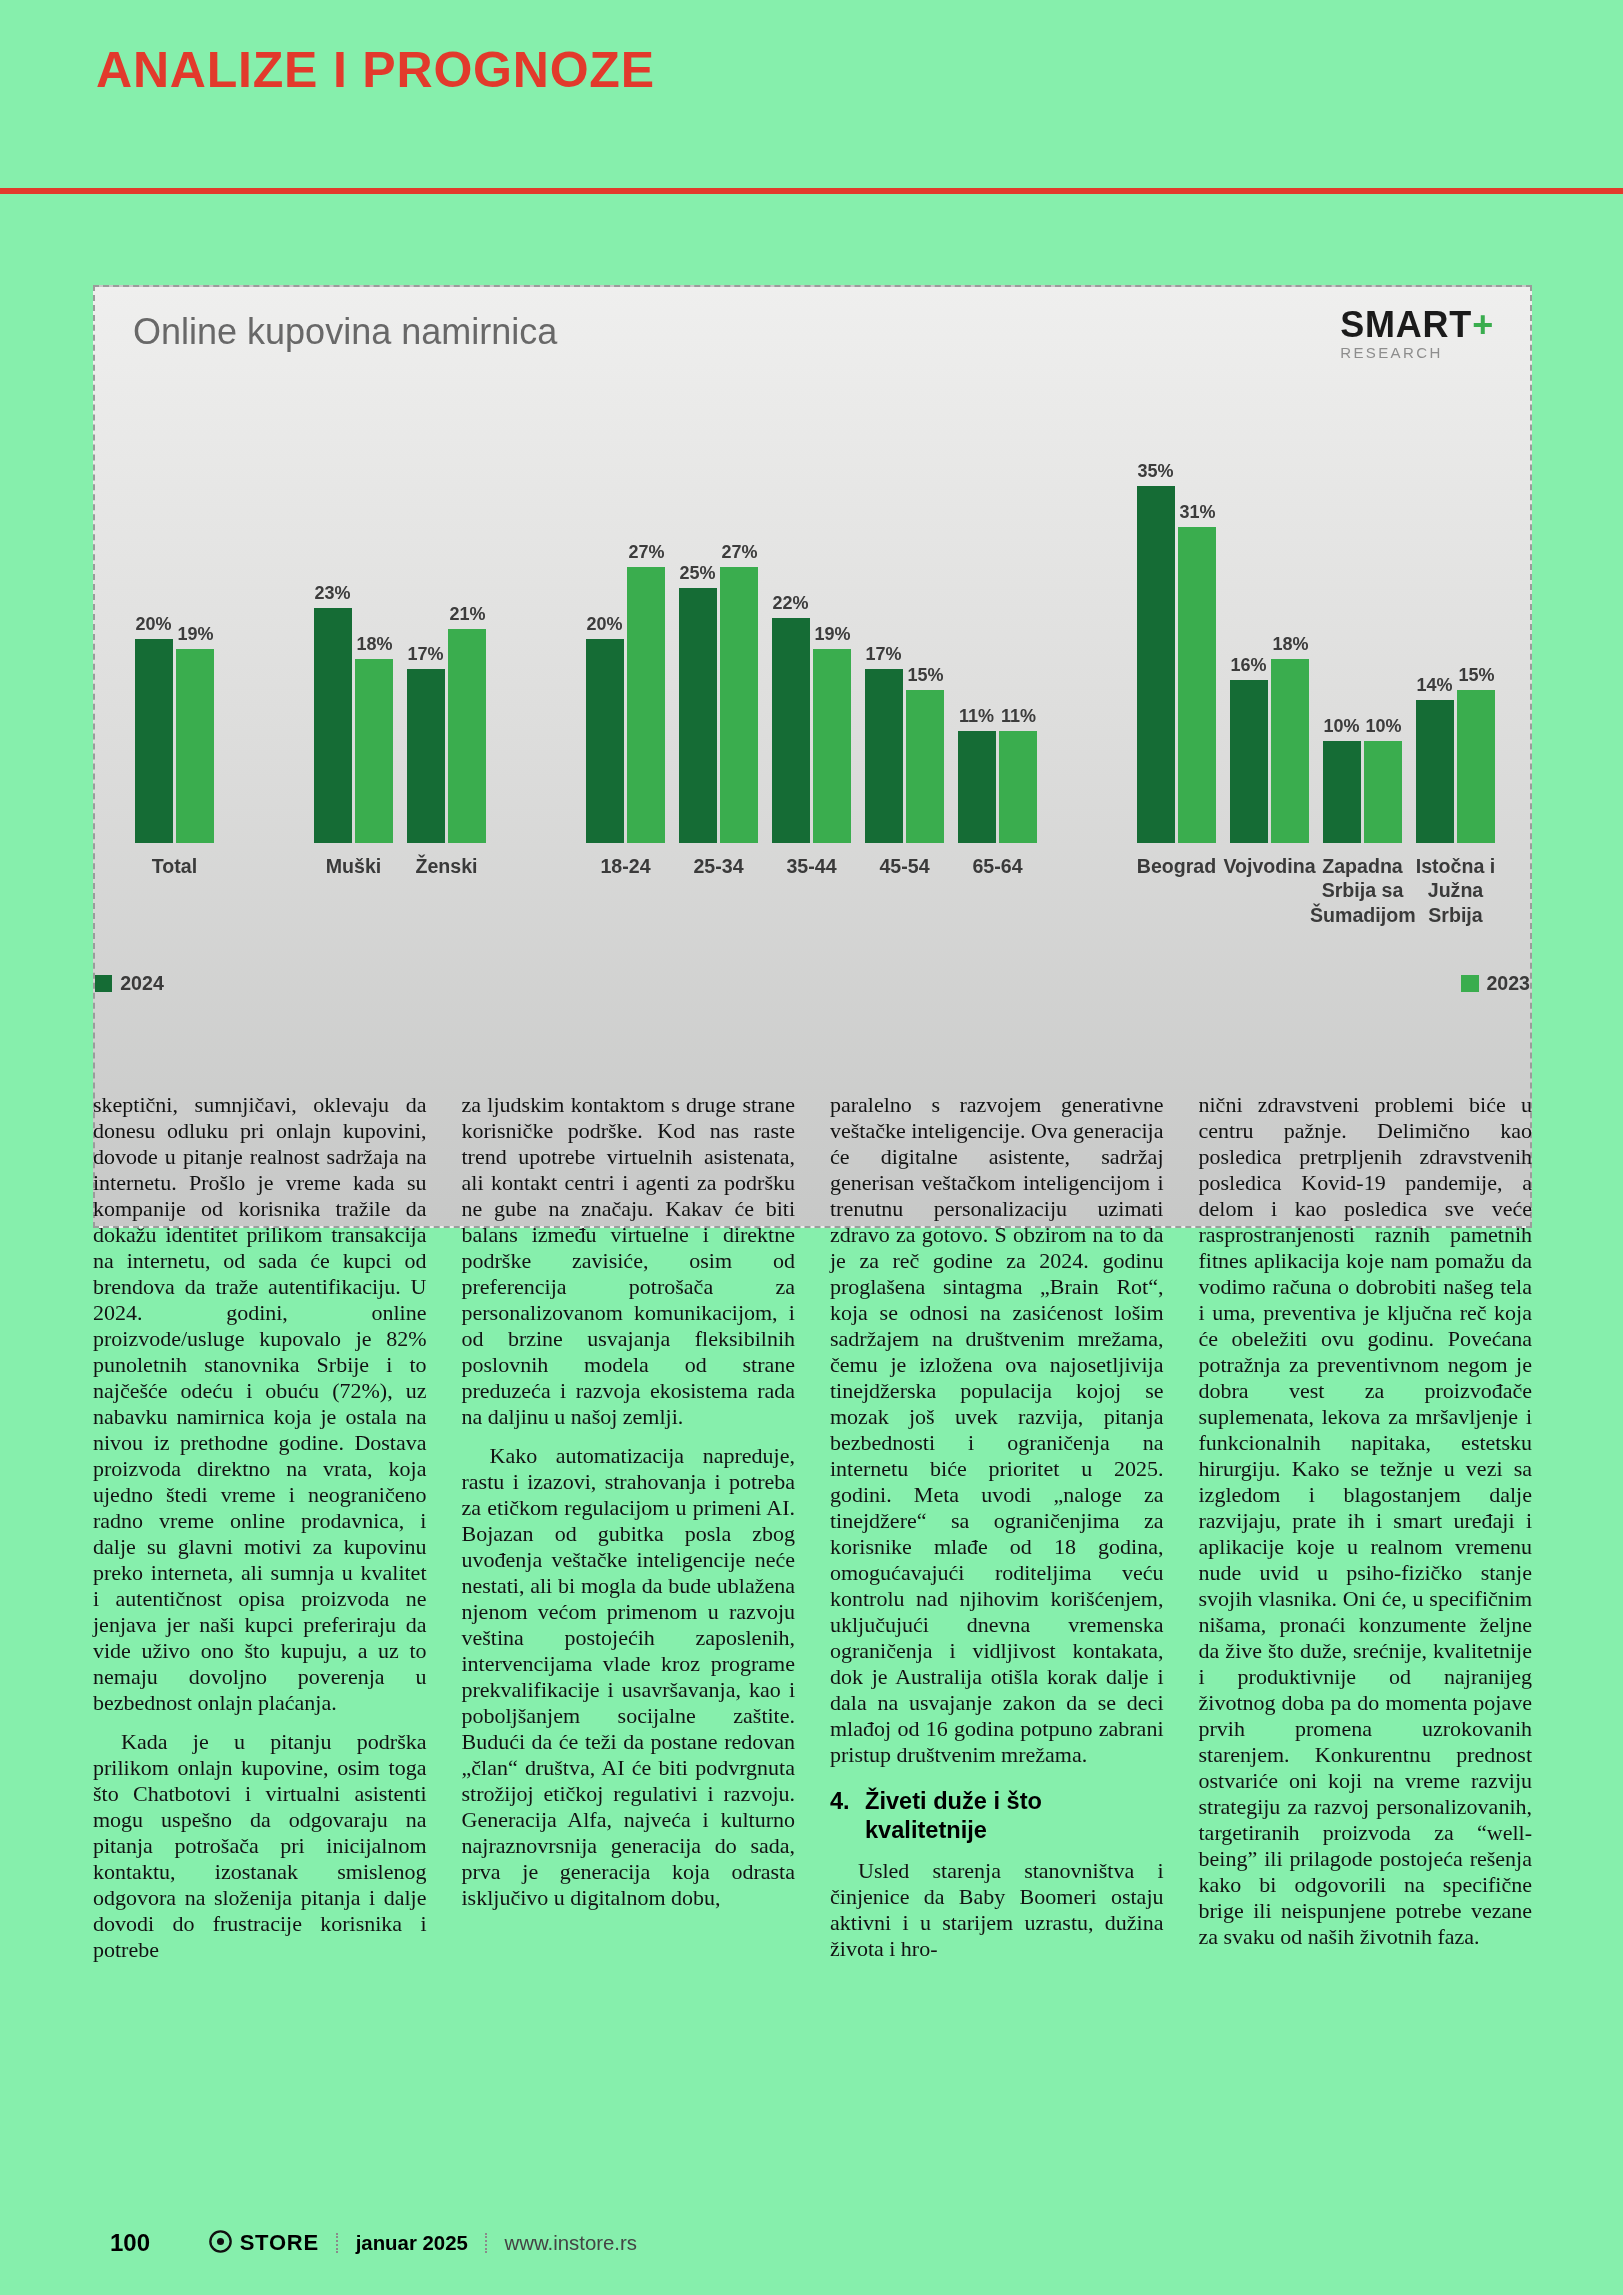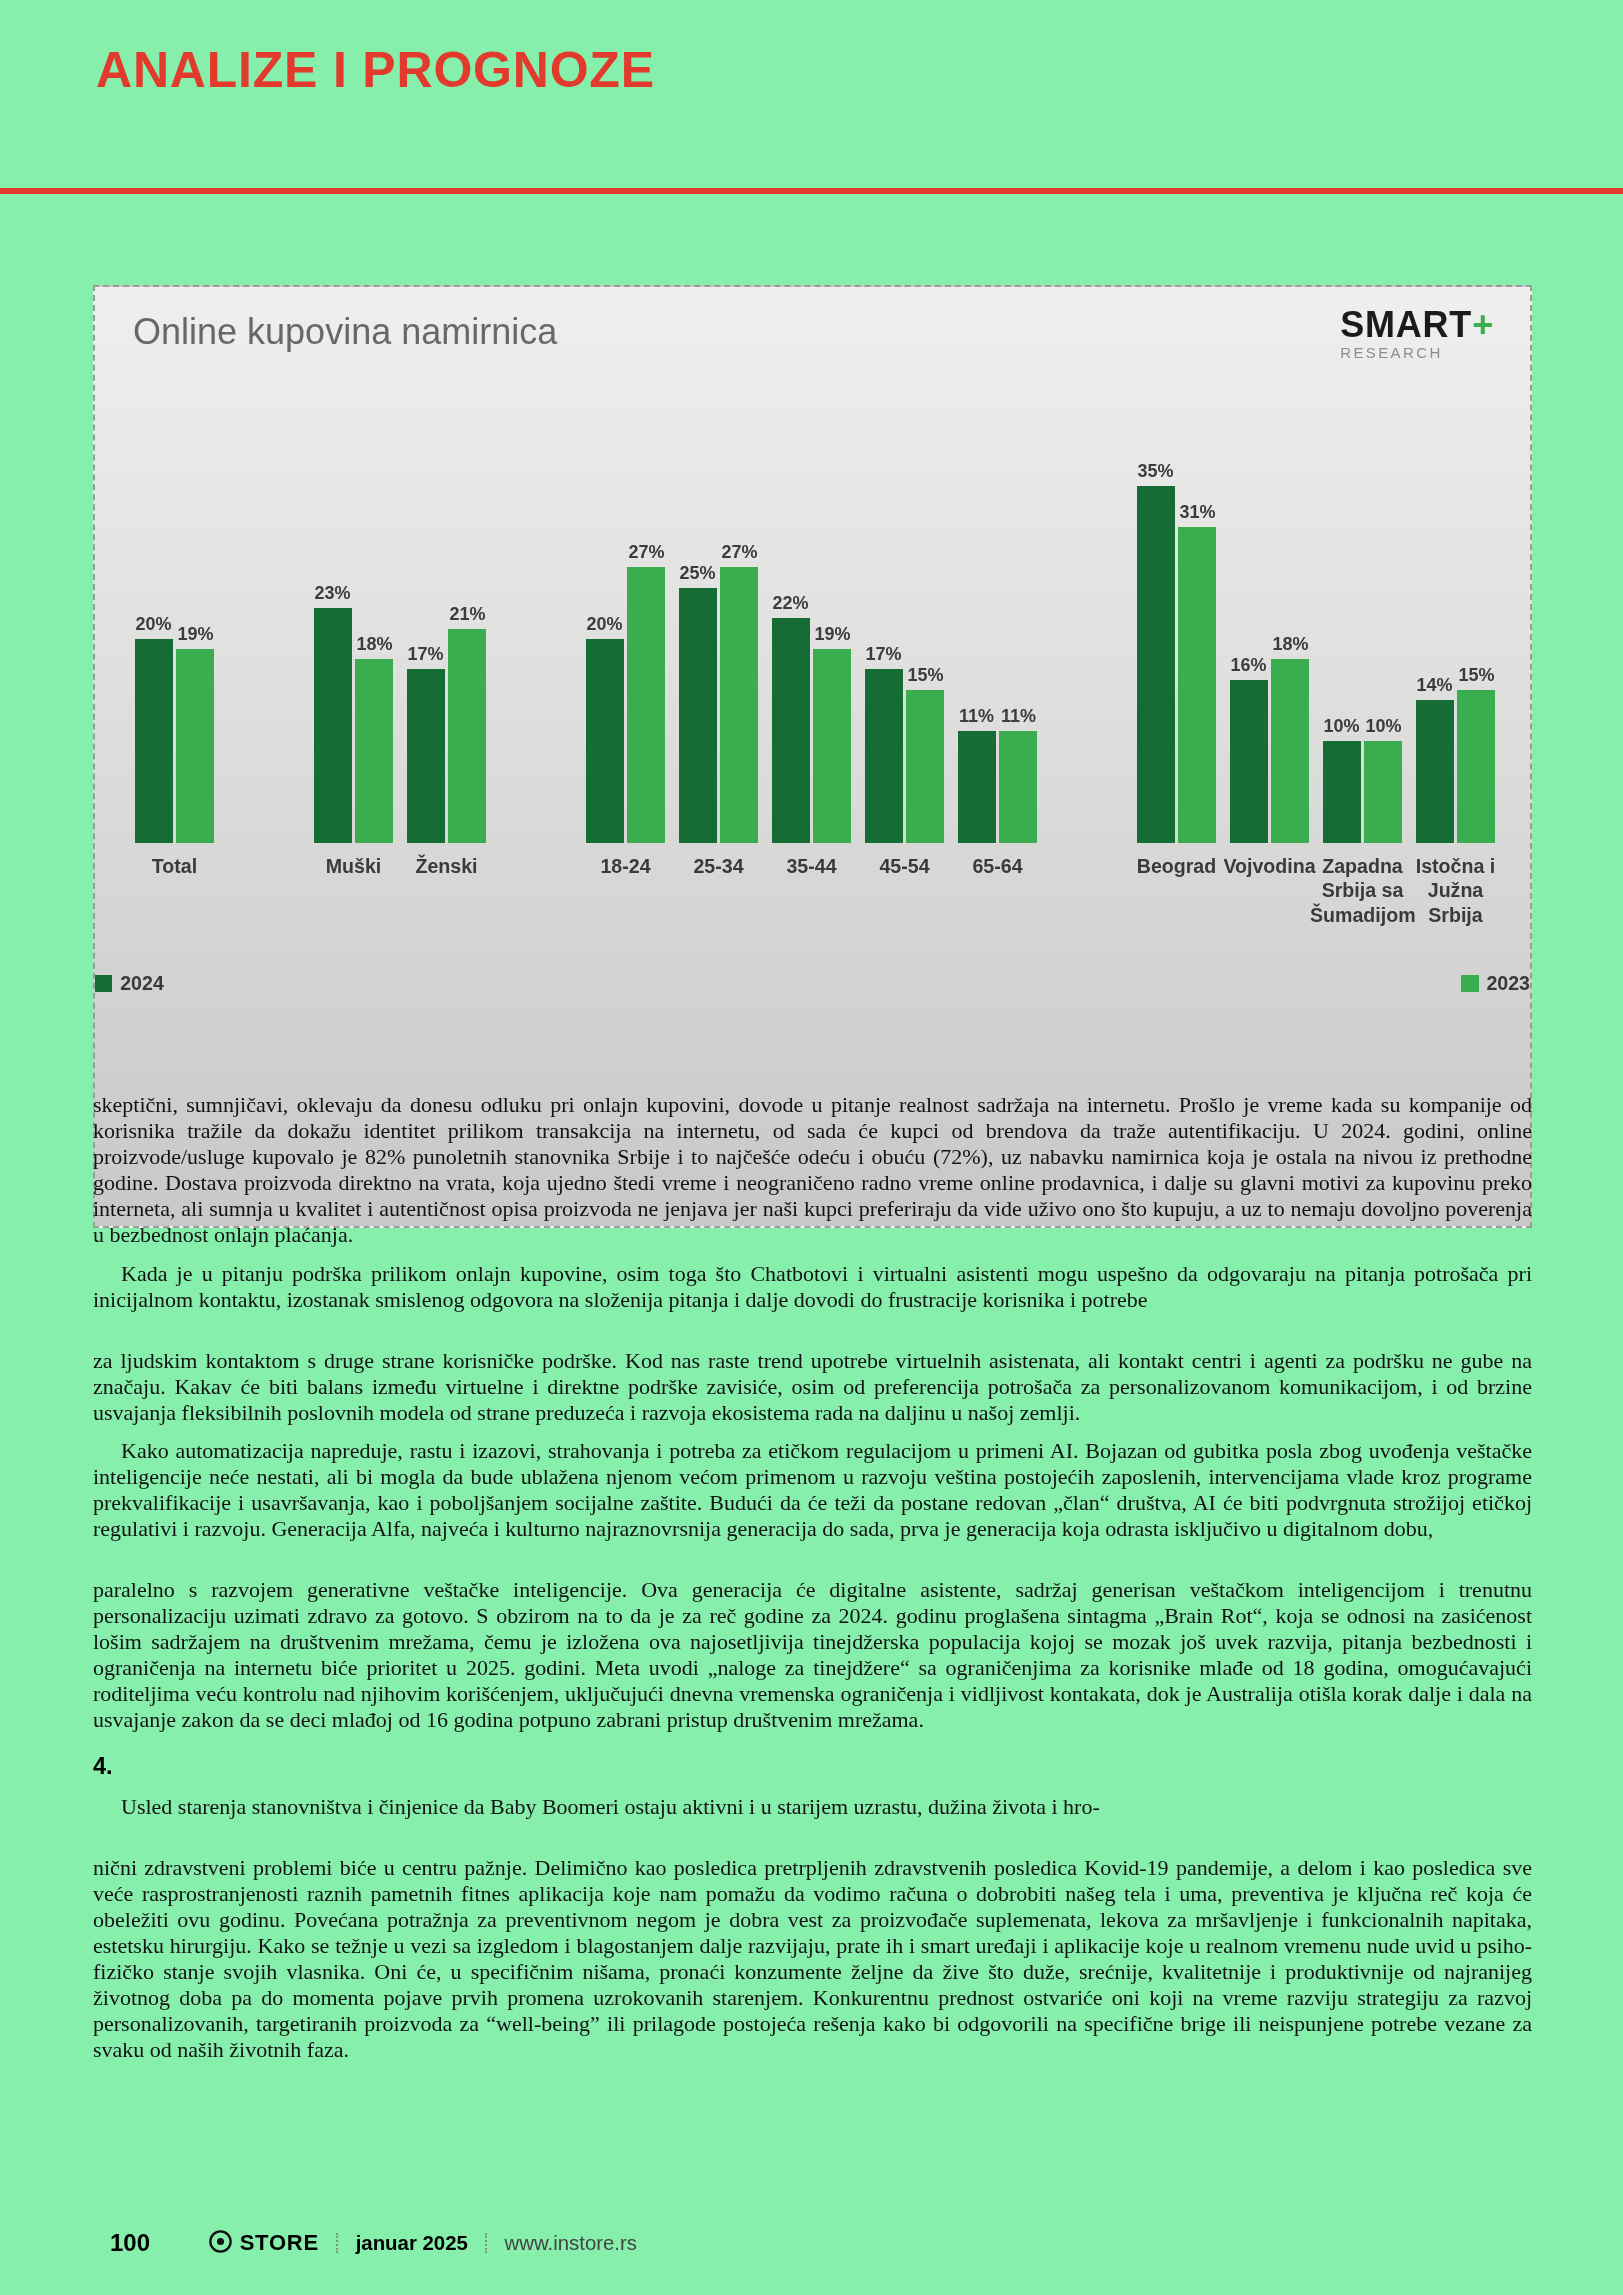--- a/index.html
+++ b/index.html
@@ -58,21 +58,21 @@
   .legend {
     position:absolute; left:0; right:0; top:685px;
     display:flex; justify-content:space-between; gap:44px;
   }
   .legend-item { display:flex; align-items:center; gap:7.9px; font-size:19.6px; font-weight:700; color:#3a3a3a; }
   .legend-swatch { display:inline-block; width:17.3px; height:17.3px; }
 
   
   .article {
     position:absolute; left:93px; top:1092px; width:1439px;
-    display:flex; gap:35px;flex-direction:column;
+    display:flex; gap:35px;
   }
   .col {
     flex:1 1 0;
     font-family:"Liberation Serif", serif;
     font-size:22px; line-height:26px; color:#121212;
     text-align:justify;
   }
   .col p.indent { text-indent:28px; margin-top:12.6px; }
   .subhead {
     display:flex; margin:19px 0 11px; text-align:left;
@@ -284,20 +284,21 @@
       <p class="indent">Kada je u pitanju podrška prilikom onlajn kupovine, osim toga što Chatbotovi i virtualni asistenti mogu uspešno da odgovaraju na pitanja potrošača pri inicijalnom kontaktu, izostanak smislenog odgovora na složenija pitanja i dalje dovodi do frustracije korisnika i potrebe</p>
     </div>
     <div class="col">
       <p>za ljudskim kontaktom s druge strane korisničke podrške. Kod nas raste trend upotrebe virtuelnih asistenata, ali kontakt centri i agenti za podršku ne gube na značaju. Kakav će biti balans između virtuelne i direktne podrške zavisiće, osim od preferencija potrošača za personalizovanom komunikacijom, i od brzine usvajanja fleksibilnih poslovnih modela od strane preduzeća i razvoja ekosistema rada na daljinu u našoj zemlji.</p>
       <p class="indent">Kako automatizacija napreduje, rastu i izazovi, strahovanja i potreba za etičkom regulacijom u primeni AI. Bojazan od gubitka posla zbog uvođenja veštačke inteligencije neće nestati, ali bi mogla da bude ublažena njenom većom primenom u razvoju veština postojećih zaposlenih, intervencijama vlade kroz programe prekvalifikacije i usavršavanja, kao i poboljšanjem socijalne zaštite. Budući da će teži da postane redovan „član“ društva, AI će biti podvrgnuta strožijoj etičkoj regulativi i razvoju. Generacija Alfa, najveća i kulturno najraznovrsnija generacija do sada, prva je generacija koja odrasta isključivo u digitalnom dobu,</p>
     </div>
     <div class="col">
       <p>paralelno s razvojem generativne veštačke inteligencije. Ova generacija će digitalne asistente, sadržaj generisan veštačkom inteligencijom i trenutnu personalizaciju uzimati zdravo za gotovo. S obzirom na to da je za reč godine za 2024. godinu proglašena sintagma „Brain Rot“, koja se odnosi na zasićenost lošim sadržajem na društvenim mrežama, čemu je izložena ova najosetljivija tinejdžerska populacija kojoj se mozak još uvek razvija, pitanja bezbednosti i ograničenja na internetu biće prioritet u 2025. godini. Meta uvodi „naloge za tinejdžere“ sa ograničenjima za korisnike mlađe od 18 godina, omogućavajući roditeljima veću kontrolu nad njihovim korišćenjem, uključujući dnevna vremenska ograničenja i vidljivost kontakata, dok je Australija otišla korak dalje i dala na usvajanje zakon da se deci mlađoj od 16 godina potpuno zabrani pristup društvenim mrežama.</p>
       <div class="subhead">
         <span class="subhead-num">4.</span>
+        <span>Živeti duže i što kvalitetnije</span>
       </div>
       <p class="indent">Usled starenja stanovništva i činjenice da Baby Boomeri ostaju aktivni i u starijem uzrastu, dužina života i hro-</p>
     </div>
     <div class="col">
       <p>nični zdravstveni problemi biće u centru pažnje. Delimično kao posledica pretrpljenih zdravstvenih posledica Kovid-19 pandemije, a delom i kao posledica sve veće rasprostranjenosti raznih pametnih fitnes aplikacija koje nam pomažu da vodimo računa o dobrobiti našeg tela i uma, preventiva je ključna reč koja će obeležiti ovu godinu. Povećana potražnja za preventivnom negom je dobra vest za proizvođače suplemenata, lekova za mršavljenje i funkcionalnih napitaka, estetsku hirurgiju. Kako se težnje u vezi sa izgledom i blagostanjem dalje razvijaju, prate ih i smart uređaji i aplikacije koje u realnom vremenu nude uvid u psiho-fizičko stanje svojih vlasnika. Oni će, u specifičnim nišama, pronaći konzumente željne da žive što duže, srećnije, kvalitetnije i produktivnije od najranijeg životnog doba pa do momenta pojave prvih promena uzrokovanih starenjem. Konkurentnu prednost ostvariće oni koji na vreme razviju strategiju za razvoj personalizovanih, targetiranih proizvoda za “well-being” ili prilagode postojeća rešenja kako bi odgovorili na specifične brige ili neispunjene potrebe vezane za svaku od naših životnih faza.</p>
     </div>
   </div>
 
   <div class="footer">
     <span class="page-num">100</span>

